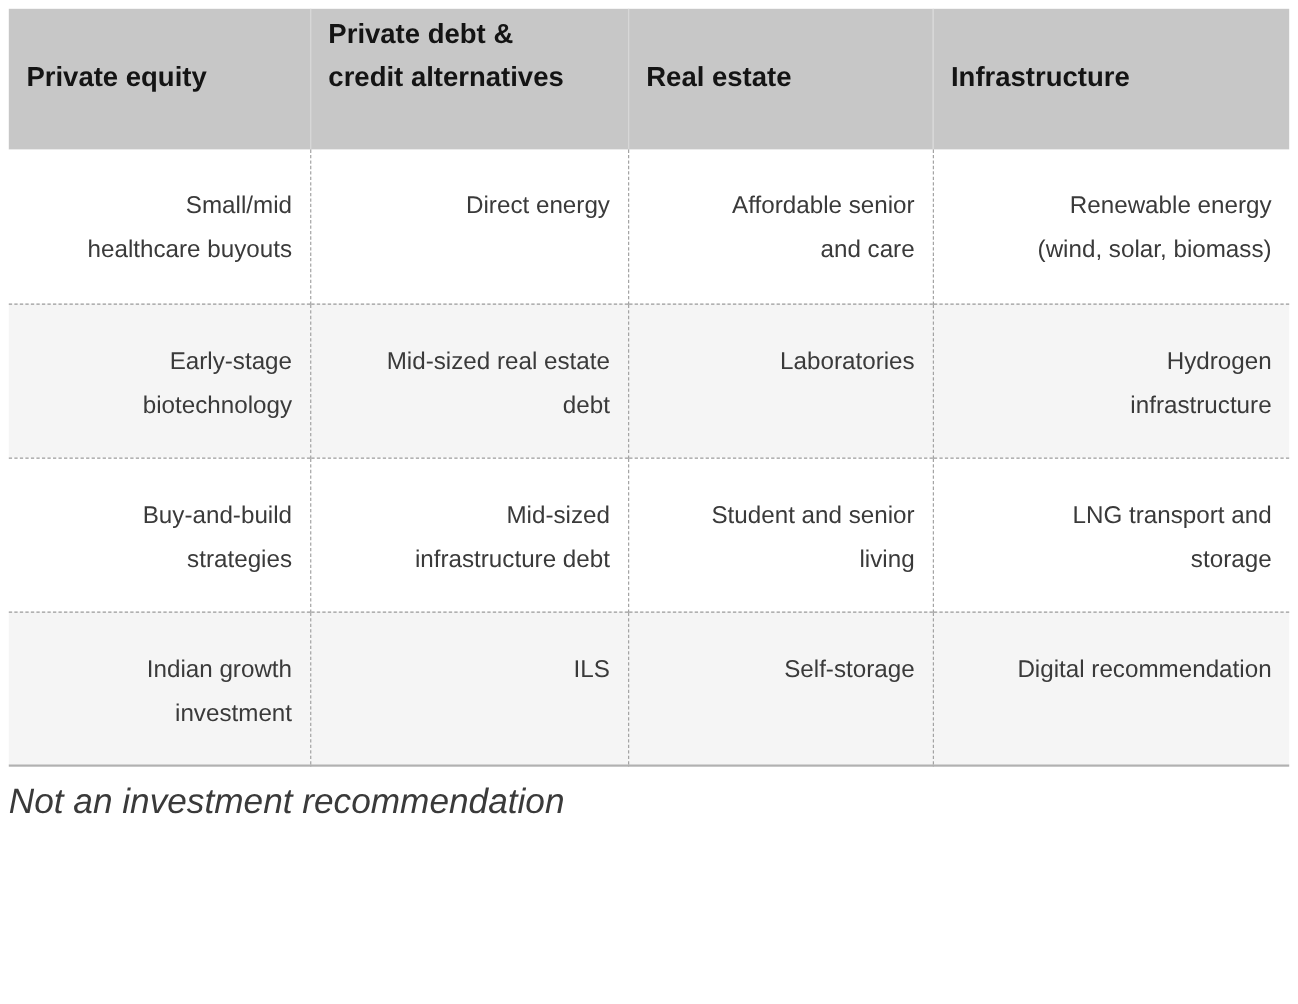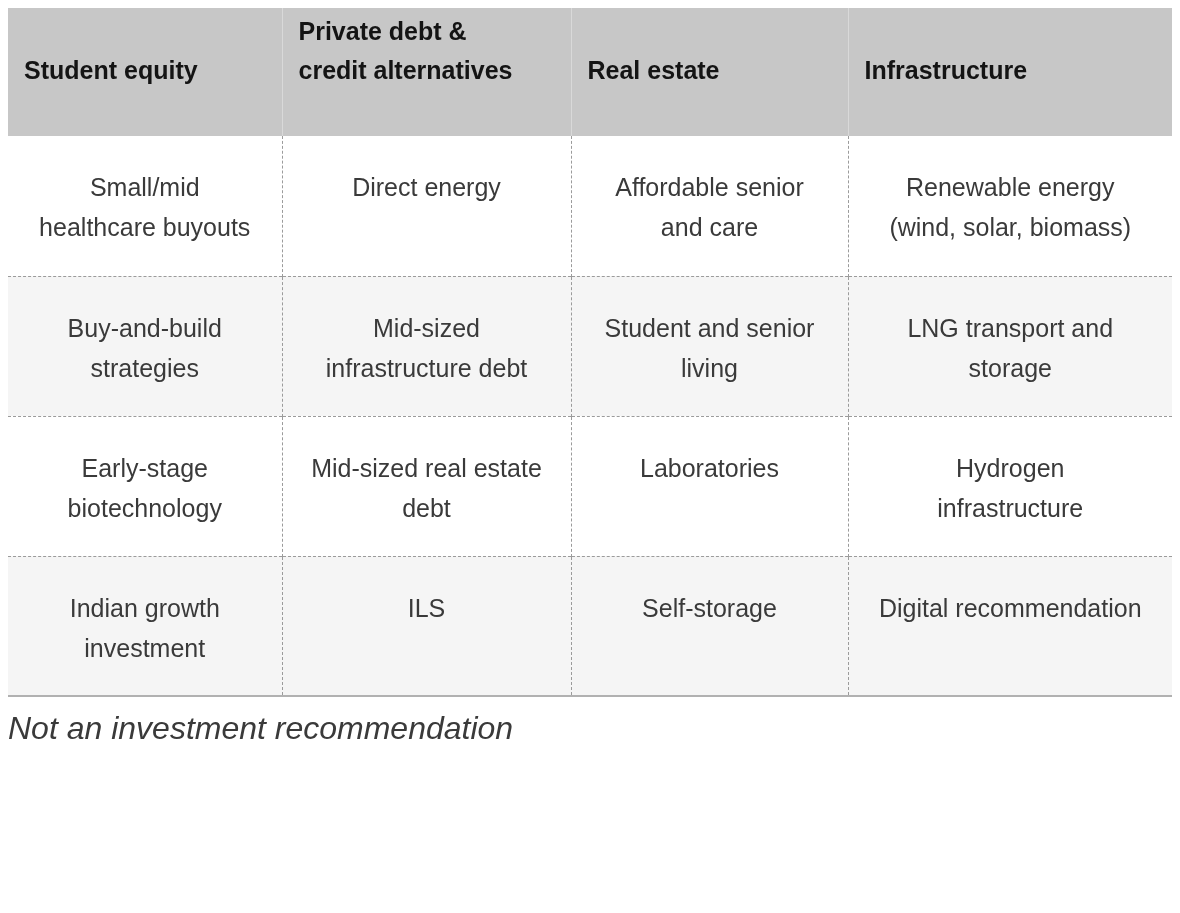--- a/index.html
+++ b/index.html
@@ -38,24 +38,24 @@
     text-align:left;
     vertical-align:bottom;
     height:128px;
     box-sizing:border-box;
     padding:0 18px 46px 16px;
     white-space:pre-line;
   }
   thead th + th{border-left:1px solid var(--header-divider);}
   tbody td{
     color:var(--body-text);
-    font-size:25px;
+    font-size:22px;
     font-weight:400;
     line-height:40px;
-    text-align:center;
+    text-align:right;
     vertical-align:top;
     height:140px;
     box-sizing:border-box;
     padding:31px 16px 0 16px;
     white-space:pre-line;
     background:var(--row-bg);
   }
   tbody tr:nth-child(even) td{background:var(--row-alt-bg);}
   tbody td + td{border-left:1px dashed var(--dashed-line);}
   tbody tr + tr td{border-top:1px dashed var(--dashed-line);}
@@ -73,55 +73,55 @@
 <div class="wrap">
   <table class="alt-table">
     <colgroup>
       <col class="c1">
         <col class="c2">
         <col class="c3">
         <col class="c4">
     </colgroup>
     <thead>
       <tr>
-        <th>Student equity</th>
+        <th>Private equity</th>
         <th>Private debt &amp;
 credit alternatives</th>
         <th>Real estate</th>
         <th>Infrastructure</th>
       </tr>
     </thead>
     <tbody>
       <tr>
         <td>Small/mid
 healthcare buyouts</td>
         <td>Direct energy</td>
         <td>Affordable senior
 and care</td>
         <td>Renewable energy
 (wind, solar, biomass)</td>
       </tr>
       <tr>
+        <td>Early-stage
+biotechnology</td>
+        <td>Mid-sized real estate
+debt</td>
+        <td>Laboratories</td>
+        <td>Hydrogen
+infrastructure</td>
+      </tr>
+      <tr>
         <td>Buy-and-build
 strategies</td>
         <td>Mid-sized
 infrastructure debt</td>
         <td>Student and senior
 living</td>
         <td>LNG transport and
 storage</td>
-      </tr>
-      <tr>
-        <td>Early-stage
-biotechnology</td>
-        <td>Mid-sized real estate
-debt</td>
-        <td>Laboratories</td>
-        <td>Hydrogen
-infrastructure</td>
       </tr>
       <tr>
         <td>Indian growth
 investment</td>
         <td>ILS</td>
         <td>Self-storage</td>
         <td>Digital recommendation</td>
       </tr>
     </tbody>
   </table>

